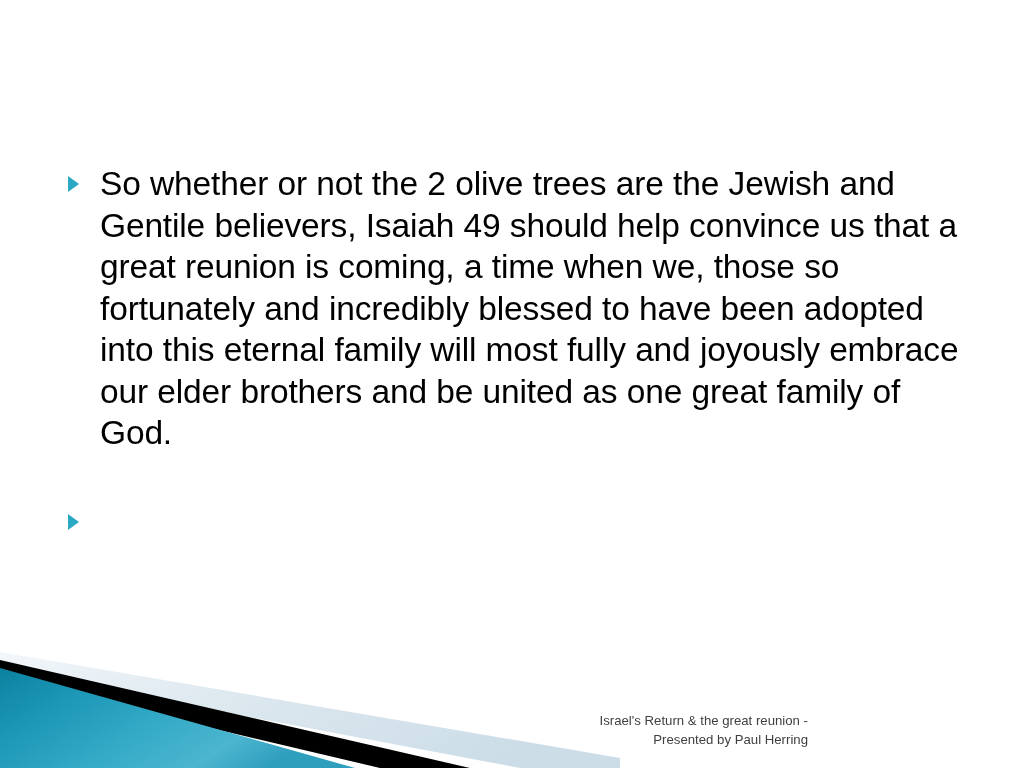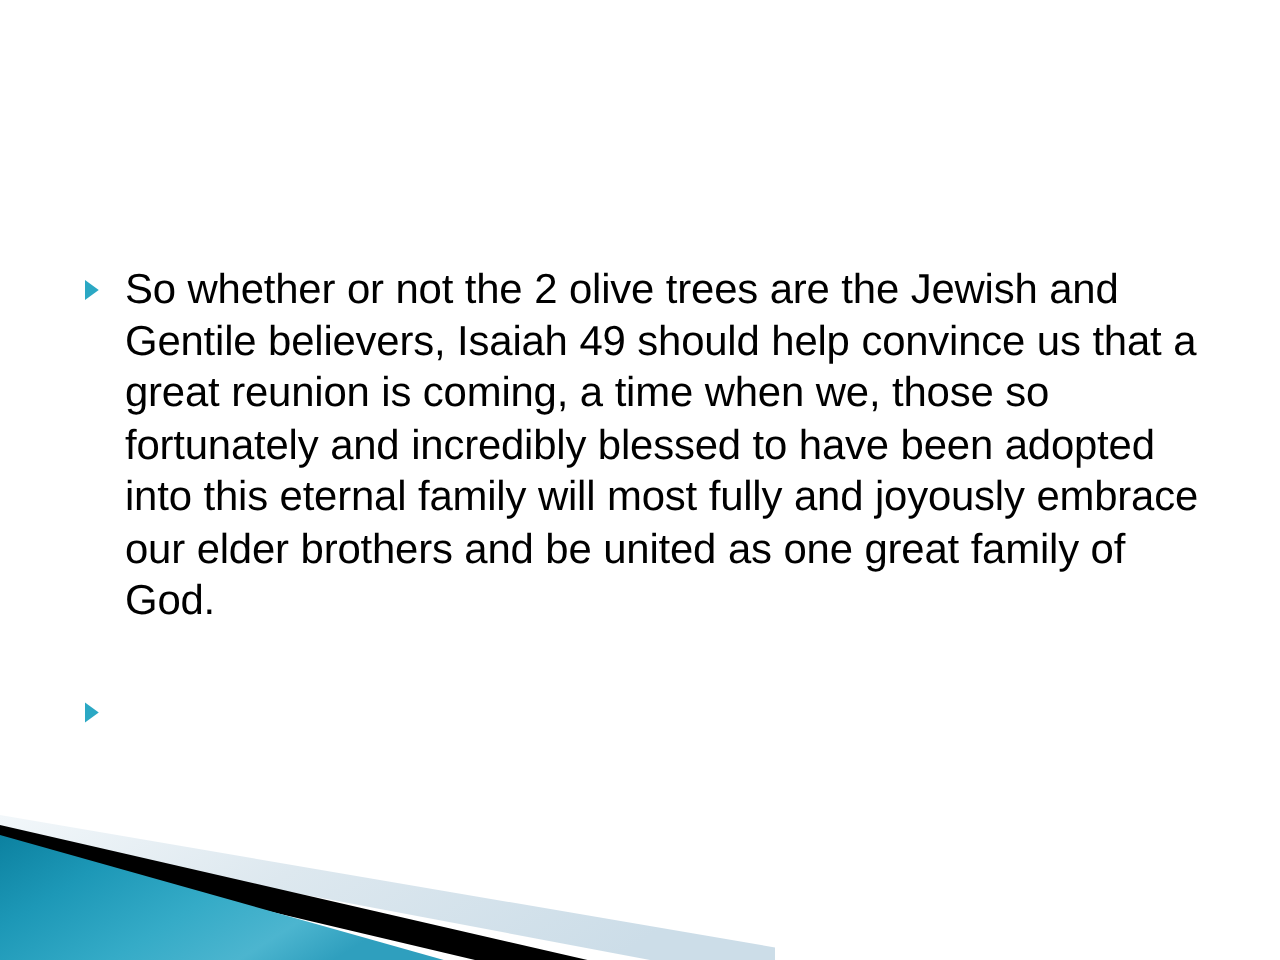--- a/index.html
+++ b/index.html
@@ -17,21 +17,20 @@
     overflow: hidden;
     font-family: "Liberation Sans", sans-serif;
   }
 
   
   #body-content {
     position: absolute;
     left: 62px;
     top: 163px;
     width: 900px;
-    margin-top: 48px;
   }
 
   .bullet-row {
     position: relative;
     padding-left: 38px;
     margin: 0 0 0 0;
   }
 
   .bullet-row + .bullet-row {
     margin-top: 47px;
@@ -117,15 +116,17 @@
     </defs>
 
     <polygon points="0,16 620,122 620,132 520,132 0,34" fill="url(#lightGrad)"></polygon>
 
     <polygon points="0,24 470,132 380,132 0,42" fill="#000000"></polygon>
 
     <polygon points="0,32 355,132 0,132" fill="url(#tealGrad)"></polygon>
   </svg>
 
   <div id="footer">
+    <span class="foot-line">Israel's Return &amp; the great reunion -</span>
+    <span class="foot-line">Presented by Paul Herring</span>
   </div>
 
 </div>
 
 </body></html>

